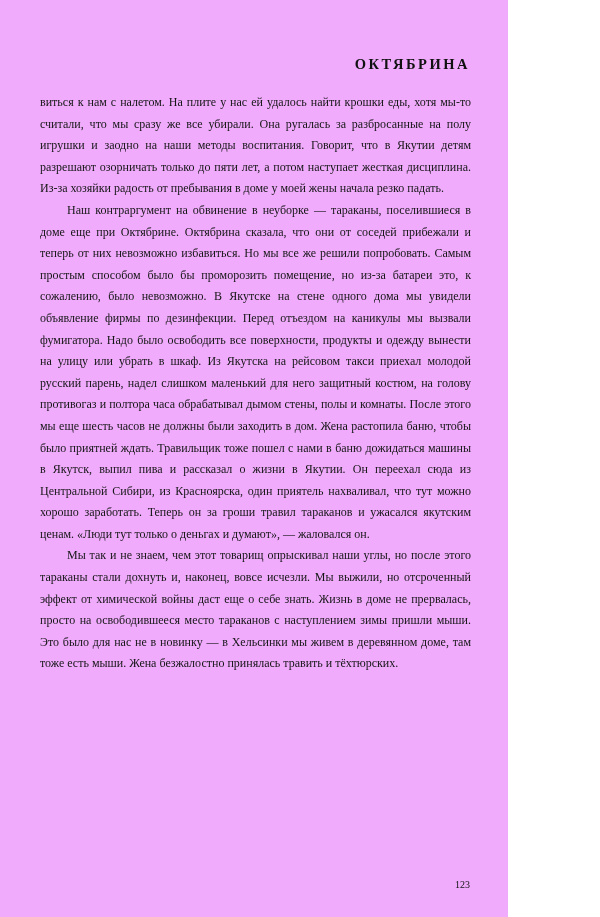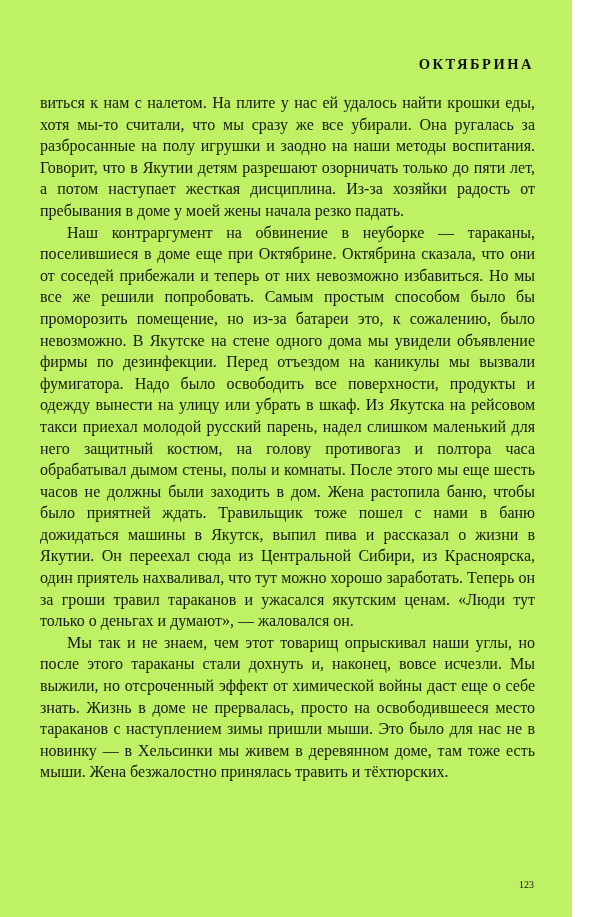--- a/index.html
+++ b/index.html
@@ -2,23 +2,23 @@
 <html lang="ru"><head>
 <meta charset="utf-8">
 <style>
   html, body {
     margin: 0;
     padding: 0;
     background: #ffffff;
   }
   .page {
     position: relative;
-    width: 572px;
+    width: 508px;
     height: 917px;
-    background: #bef264;
+    background: #f0abfc;
     font-family: "Liberation Serif", "DejaVu Serif", serif;
     color: #161616;
     overflow: hidden;
   }
   .running-header {
     position: absolute;
     top: 56px;
     left: 40px;
     right: 38px;
     text-align: right;
@@ -26,21 +26,21 @@
     font-size: 14.5px;
     letter-spacing: 2.5px;
     color: #111111;
   }
   .text-block {
     position: absolute;
     top: 92px;
     left: 40px;
     right: 37px;
     text-align: justify;
-    font-size: 16px;
+    font-size: 12px;
     line-height: 21.6px;
     hyphens: auto;
     -webkit-hyphens: auto;
   }
   .para {
     margin: 0;
     padding: 0;
   }
   .para.indent {
     text-indent: 27px;

